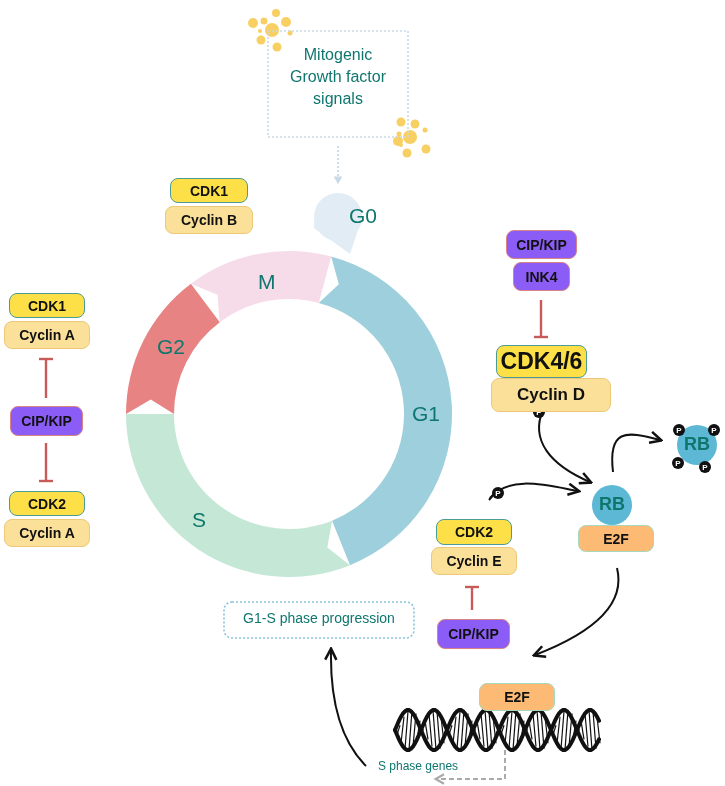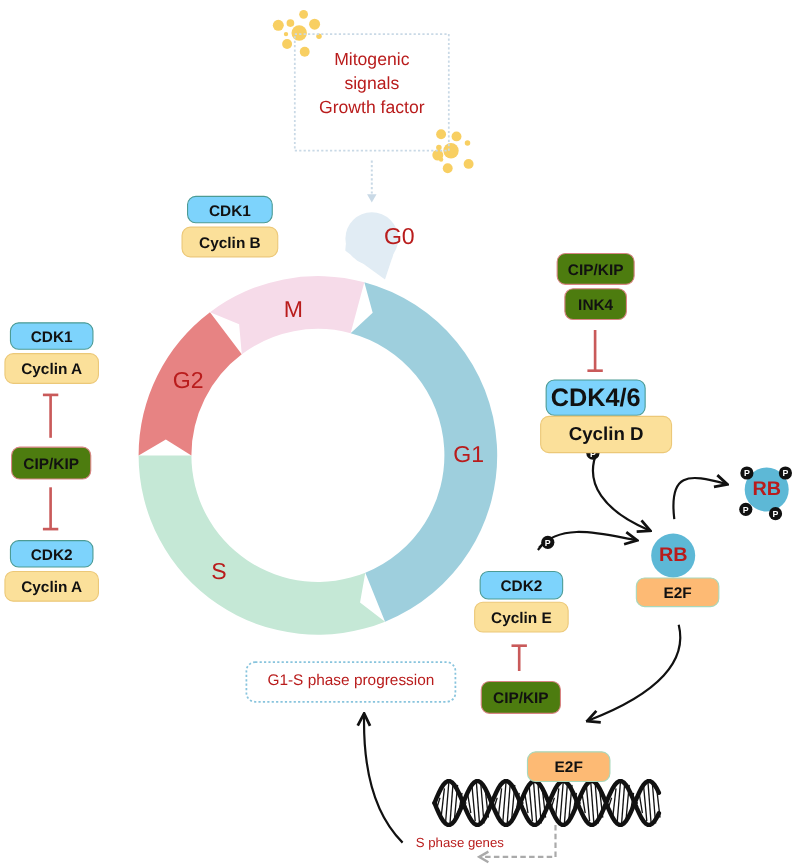--- a/index.html
+++ b/index.html
@@ -1,25 +1,25 @@
 <!DOCTYPE html>
 <html><head>
 <meta charset="utf-8">
 <style>
   html, body { margin:0; padding:0; background:#ffffff; }
   body { width:725px; height:786px; position:relative; overflow:hidden;
          font-family:"Liberation Sans", sans-serif; }
   #stage { position:absolute; left:0; top:0; width:725px; height:786px; }
   .lbl { position:absolute; display:flex; align-items:center; justify-content:center;
          font-weight:bold; color:#111; border-radius:8px; box-sizing:border-box; white-space:nowrap; }
-  .cdk { background:#7dd3fc; border:1px solid #4c9b94; }
+  .cdk { background:#fde047; border:1px solid #4c9b94; }
   .cyc { background:#fbe09a; border:1px solid #ecc878; }
-  .inh { background:#4d7c0f; border:1px solid #d98484; }
+  .inh { background:#8b5cf6; border:1px solid #d98484; }
   .e2f { background:#fdba74; border:1px solid #a8d8bc; font-weight:bold; }
-  .plain { position:absolute; color:#b91c1c; white-space:nowrap; }
+  .plain { position:absolute; color:#0f766e; white-space:nowrap; }
 </style>
 </head>
 <body>
 
 <div id="stage">
 
   <svg id="svg" width="725" height="786" style="position:absolute;left:0;top:0">
     <defs>
       <marker id="ah" viewBox="0 0 10 10" refX="8" refY="5" markerWidth="7" markerHeight="7" orient="auto-start-reverse">
         <path d="M1,1 L9,5 L1,9" fill="none" stroke="#111" stroke-width="1.8"></path>
@@ -188,22 +188,22 @@
         <line x1="597" y1="716.7" x2="600" y2="743.3" stroke="#111" stroke-width="1.2"></line>
         <path d="M395 730.0 L397 734.8 L399 739.3 L401 743.3 L403 746.5 L405 748.7 L407 749.9 L409 749.9 L411 748.7 L413 746.5 L415 743.3 L417 739.3 L419 734.8 L421 730.0 L423 725.2 L425 720.7 L427 716.7 L429 713.5 L431 711.3 L433 710.1 L435 710.1 L437 711.3 L439 713.5 L441 716.7 L443 720.7 L445 725.2 L447 730.0 L449 734.8 L451 739.3 L453 743.3 L455 746.5 L457 748.7 L459 749.9 L461 749.9 L463 748.7 L465 746.5 L467 743.3 L469 739.3 L471 734.8 L473 730.0 L475 725.2 L477 720.7 L479 716.7 L481 713.5 L483 711.3 L485 710.1 L487 710.1 L489 711.3 L491 713.5 L493 716.7 L495 720.7 L497 725.2 L499 730.0 L501 734.8 L503 739.3 L505 743.3 L507 746.5 L509 748.7 L511 749.9 L513 749.9 L515 748.7 L517 746.5 L519 743.3 L521 739.3 L523 734.8 L525 730.0 L527 725.2 L529 720.7 L531 716.7 L533 713.5 L535 711.3 L537 710.1 L539 710.1 L541 711.3 L543 713.5 L545 716.7 L547 720.7 L549 725.2 L551 730.0 L553 734.8 L555 739.3 L557 743.3 L559 746.5 L561 748.7 L563 749.9 L565 749.9 L567 748.7 L569 746.5 L571 743.3 L573 739.3 L575 734.8 L577 730.0 L579 725.2 L581 720.7 L583 716.7 L585 713.5 L587 711.3 L589 710.1 L591 710.1 L593 711.3 L595 713.5 L597 716.7 L599 720.7 " fill="none" stroke="#111" stroke-width="4" stroke-linecap="round"></path>
         <path d="M395 730.0 L397 725.2 L399 720.7 L401 716.7 L403 713.5 L405 711.3 L407 710.1 L409 710.1 L411 711.3 L413 713.5 L415 716.7 L417 720.7 L419 725.2 L421 730.0 L423 734.8 L425 739.3 L427 743.3 L429 746.5 L431 748.7 L433 749.9 L435 749.9 L437 748.7 L439 746.5 L441 743.3 L443 739.3 L445 734.8 L447 730.0 L449 725.2 L451 720.7 L453 716.7 L455 713.5 L457 711.3 L459 710.1 L461 710.1 L463 711.3 L465 713.5 L467 716.7 L469 720.7 L471 725.2 L473 730.0 L475 734.8 L477 739.3 L479 743.3 L481 746.5 L483 748.7 L485 749.9 L487 749.9 L489 748.7 L491 746.5 L493 743.3 L495 739.3 L497 734.8 L499 730.0 L501 725.2 L503 720.7 L505 716.7 L507 713.5 L509 711.3 L511 710.1 L513 710.1 L515 711.3 L517 713.5 L519 716.7 L521 720.7 L523 725.2 L525 730.0 L527 734.8 L529 739.3 L531 743.3 L533 746.5 L535 748.7 L537 749.9 L539 749.9 L541 748.7 L543 746.5 L545 743.3 L547 739.3 L549 734.8 L551 730.0 L553 725.2 L555 720.7 L557 716.7 L559 713.5 L561 711.3 L563 710.1 L565 710.1 L567 711.3 L569 713.5 L571 716.7 L573 720.7 L575 725.2 L577 730.0 L579 734.8 L581 739.3 L583 743.3 L585 746.5 L587 748.7 L589 749.9 L591 749.9 L593 748.7 L595 746.5 L597 743.3 L599 739.3 " fill="none" stroke="#111" stroke-width="4" stroke-linecap="round"></path>
       </g>
 
     <rect x="224" y="602" width="190" height="36" rx="8" fill="none" stroke="#88c4dd" stroke-width="1.6" stroke-dasharray="2,2"></rect>
   </svg>
 
   <div class="plain" style="left:268px;top:44px;width:140px;text-align:center;font-size:16px;line-height:22px;">
     <div>Mitogenic</div>
+    <div>Growth factor</div>
     <div>signals</div>
-    <div>Growth factor</div>
   </div>
 
   <div class="plain" style="left:318px;top:204px;font-size:21px;width:40px;text-align:center;margin-left:25px;">G0</div>
   <div class="plain" style="left:258px;top:270px;font-size:21px;">M</div>
   <div class="plain" style="left:157px;top:335px;font-size:21px;">G2</div>
   <div class="plain" style="left:192px;top:508px;font-size:21px;">S</div>
   <div class="plain" style="left:412px;top:402px;font-size:21px;">G1</div>
 
   <div class="lbl cdk" style="left:170px;top:178px;width:78px;height:25px;font-size:14px;">CDK1</div>
   <div class="lbl cyc" style="left:165px;top:206px;width:88px;height:28px;font-size:14px;">Cyclin B</div>

